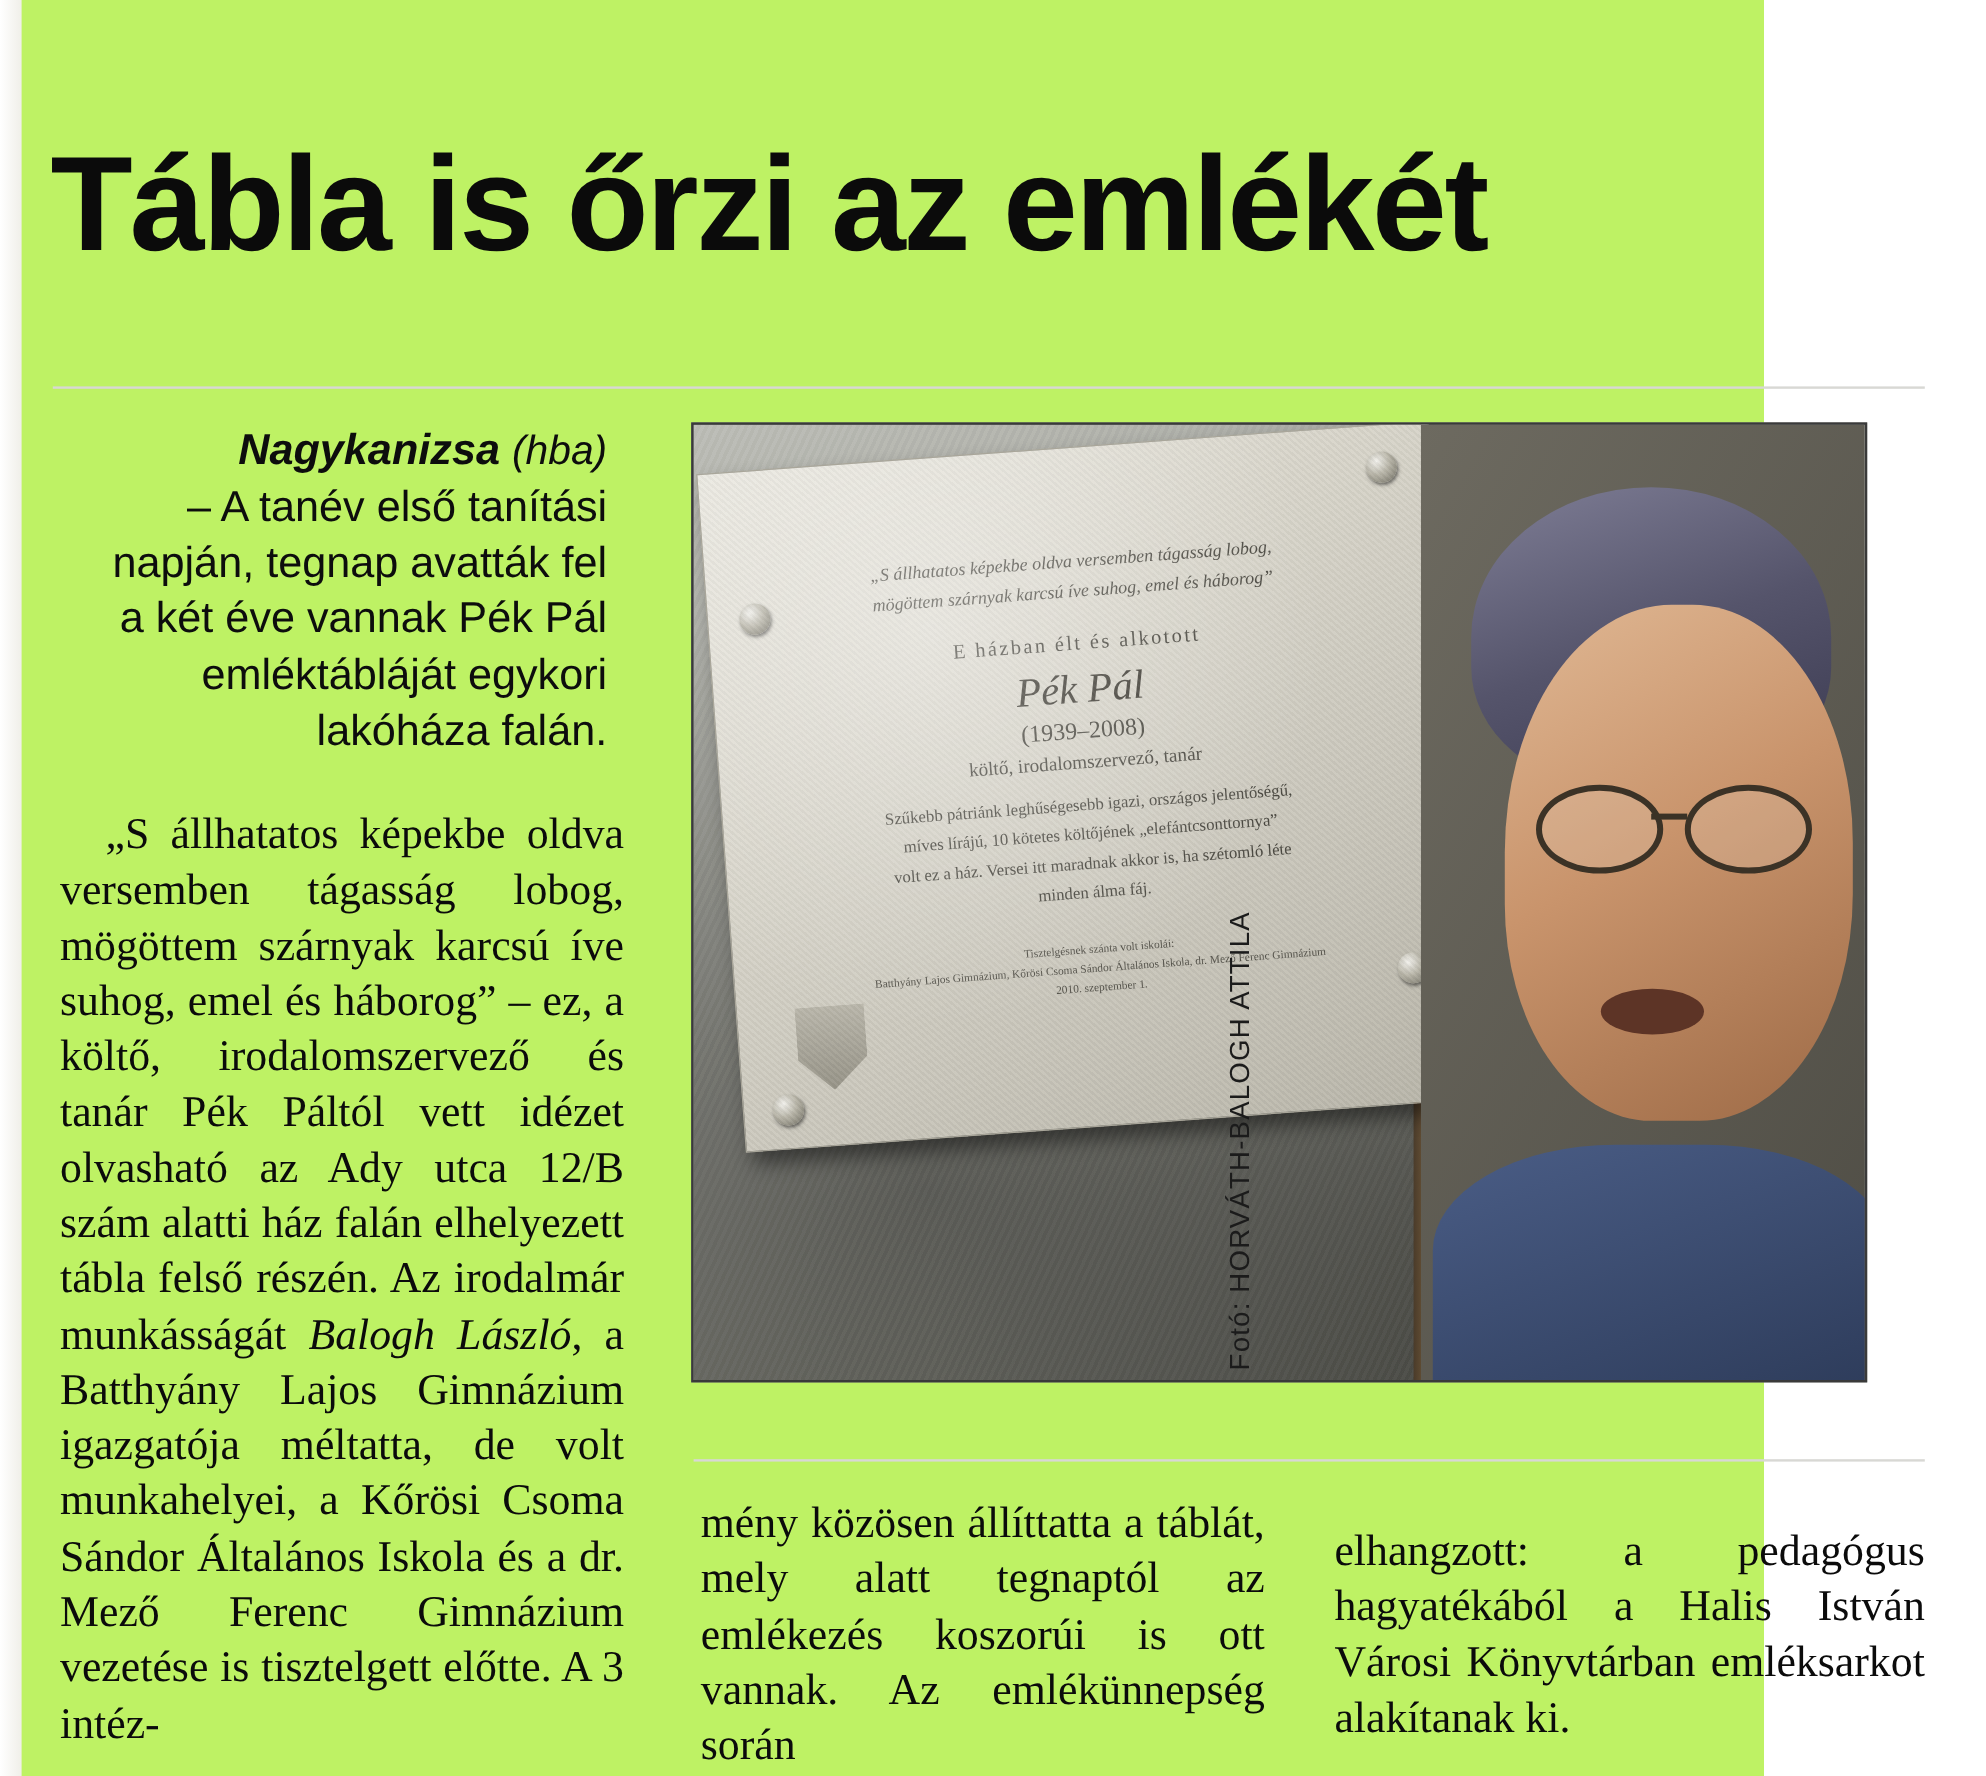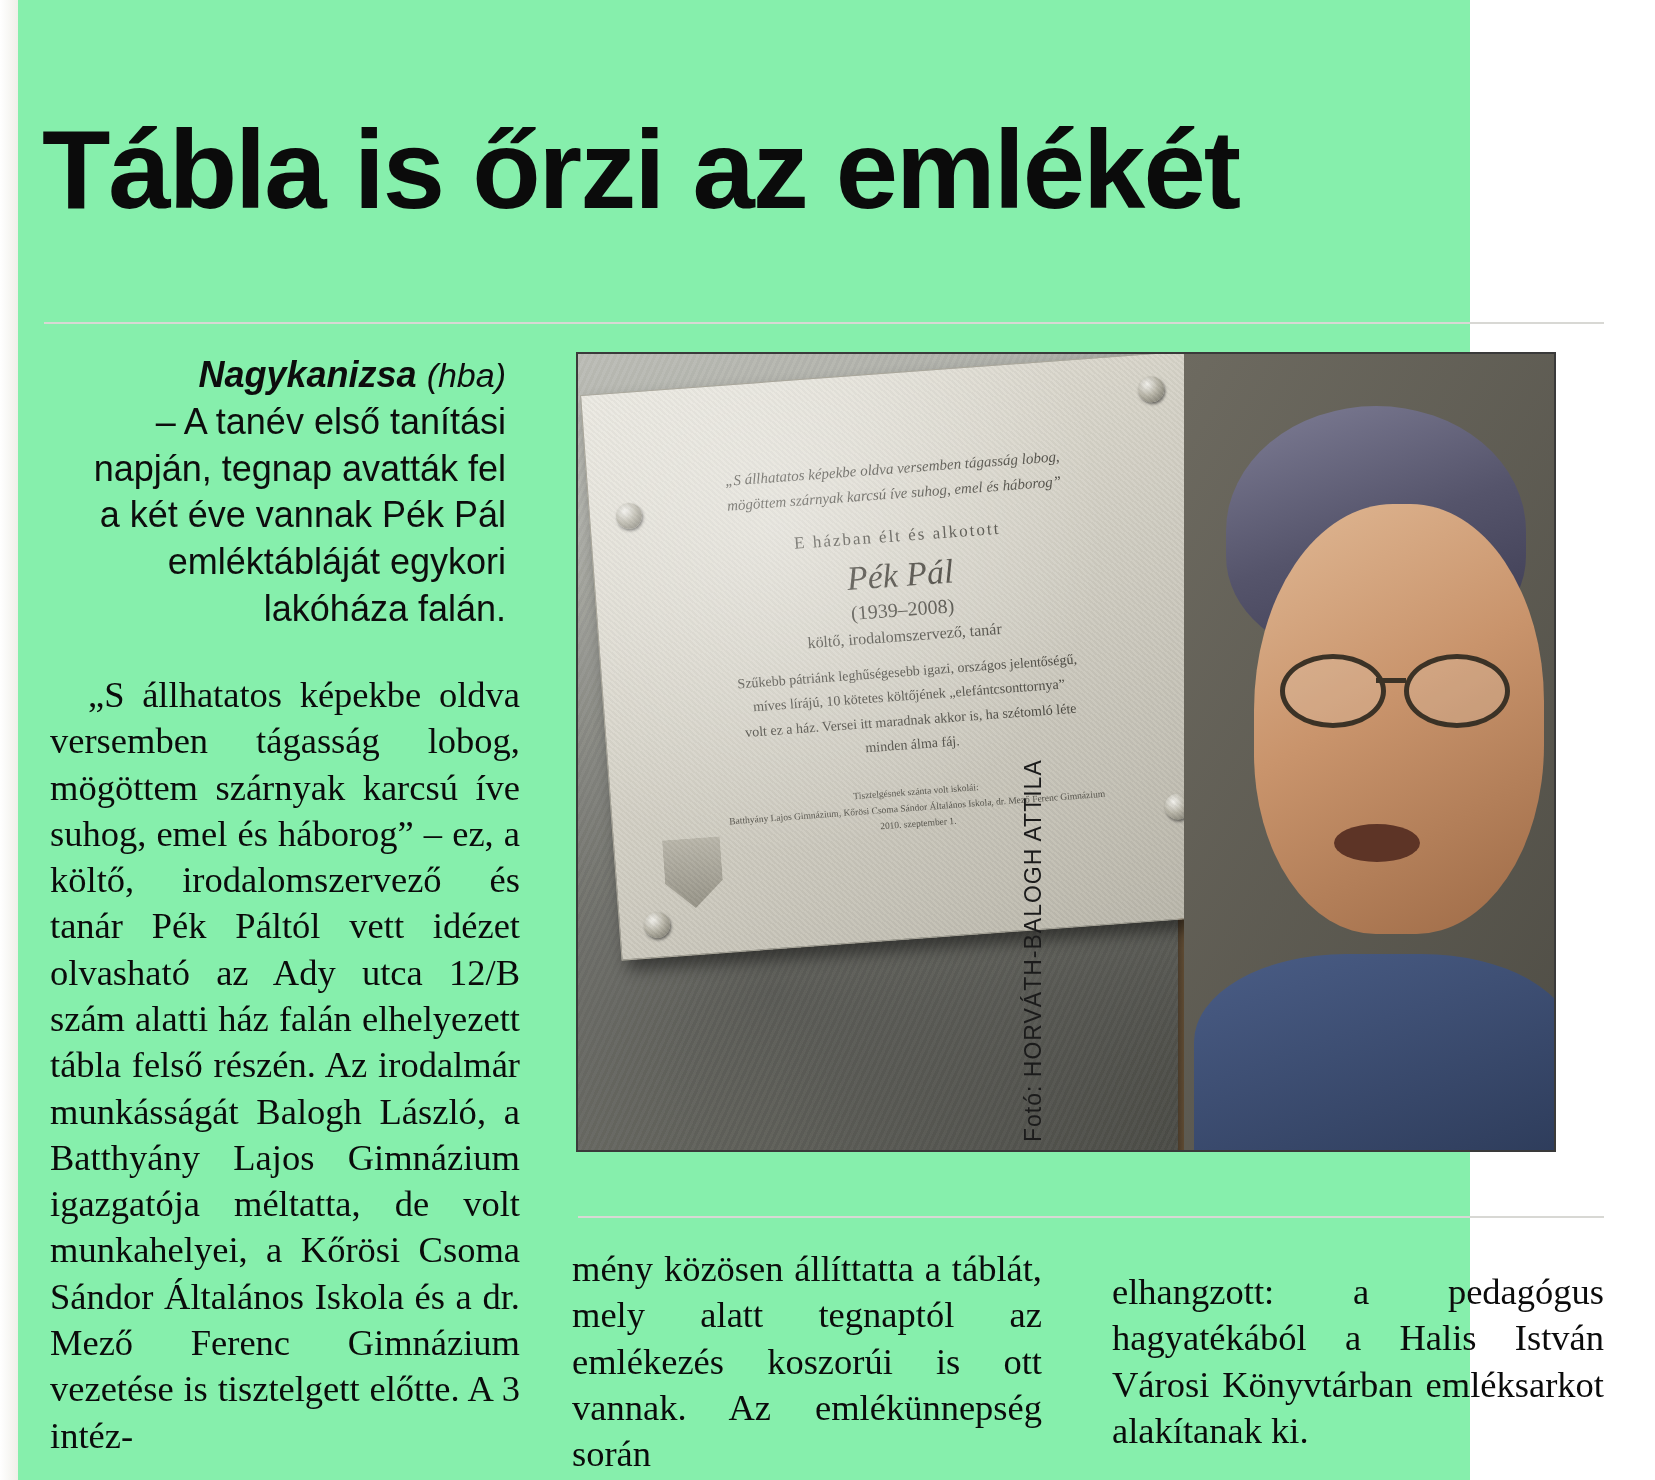--- a/index.html
+++ b/index.html
@@ -14,21 +14,21 @@
     font-family: "Liberation Serif", serif;
     color: #111111;
     overflow: hidden;
   }
 
   .page {
     position: absolute;
     left: 0; top: 0;
     width: 1470px;
     height: 1480px;
-    background: #86efac;
+    background: #bef264;
   }
 
   
   .headline {
     position: absolute;
     left: 42px;
     top: 38px;
     width: 1570px;
     font-family: "Liberation Sans", sans-serif;
     font-weight: bold;
@@ -96,21 +96,21 @@
     top: 672px;
     width: 470px;
     font-family: "Liberation Serif", serif;
     font-size: 36.5px;
     line-height: 1.268;
     text-align: justify;
     color: #0b0b0b;
     hyphens: manual;
   }
   .col-left p { margin: 0; text-indent: 38px; }
-  .it { }
+  .it { font-style: italic; }
 
   
   .photo-wrap {
     position: absolute;
     left: 576px;
     top: 352px;
     width: 1028px;
     height: 800px;
   }
   .photo {
@@ -312,21 +312,21 @@
     left: 578px;
     top: 1216px;
     width: 1026px;
     height: 2px;
     background: #d8d8d4;
   }
 
   
   .col-mid {
     position: absolute;
-    left: 572px;
+    left: 584px;
     top: 1246px;
     width: 470px;
     font-family: "Liberation Serif", serif;
     font-size: 36.5px;
     line-height: 1.268;
     text-align: justify;
     color: #0b0b0b;
   }
   .col-right {
     position: absolute;

